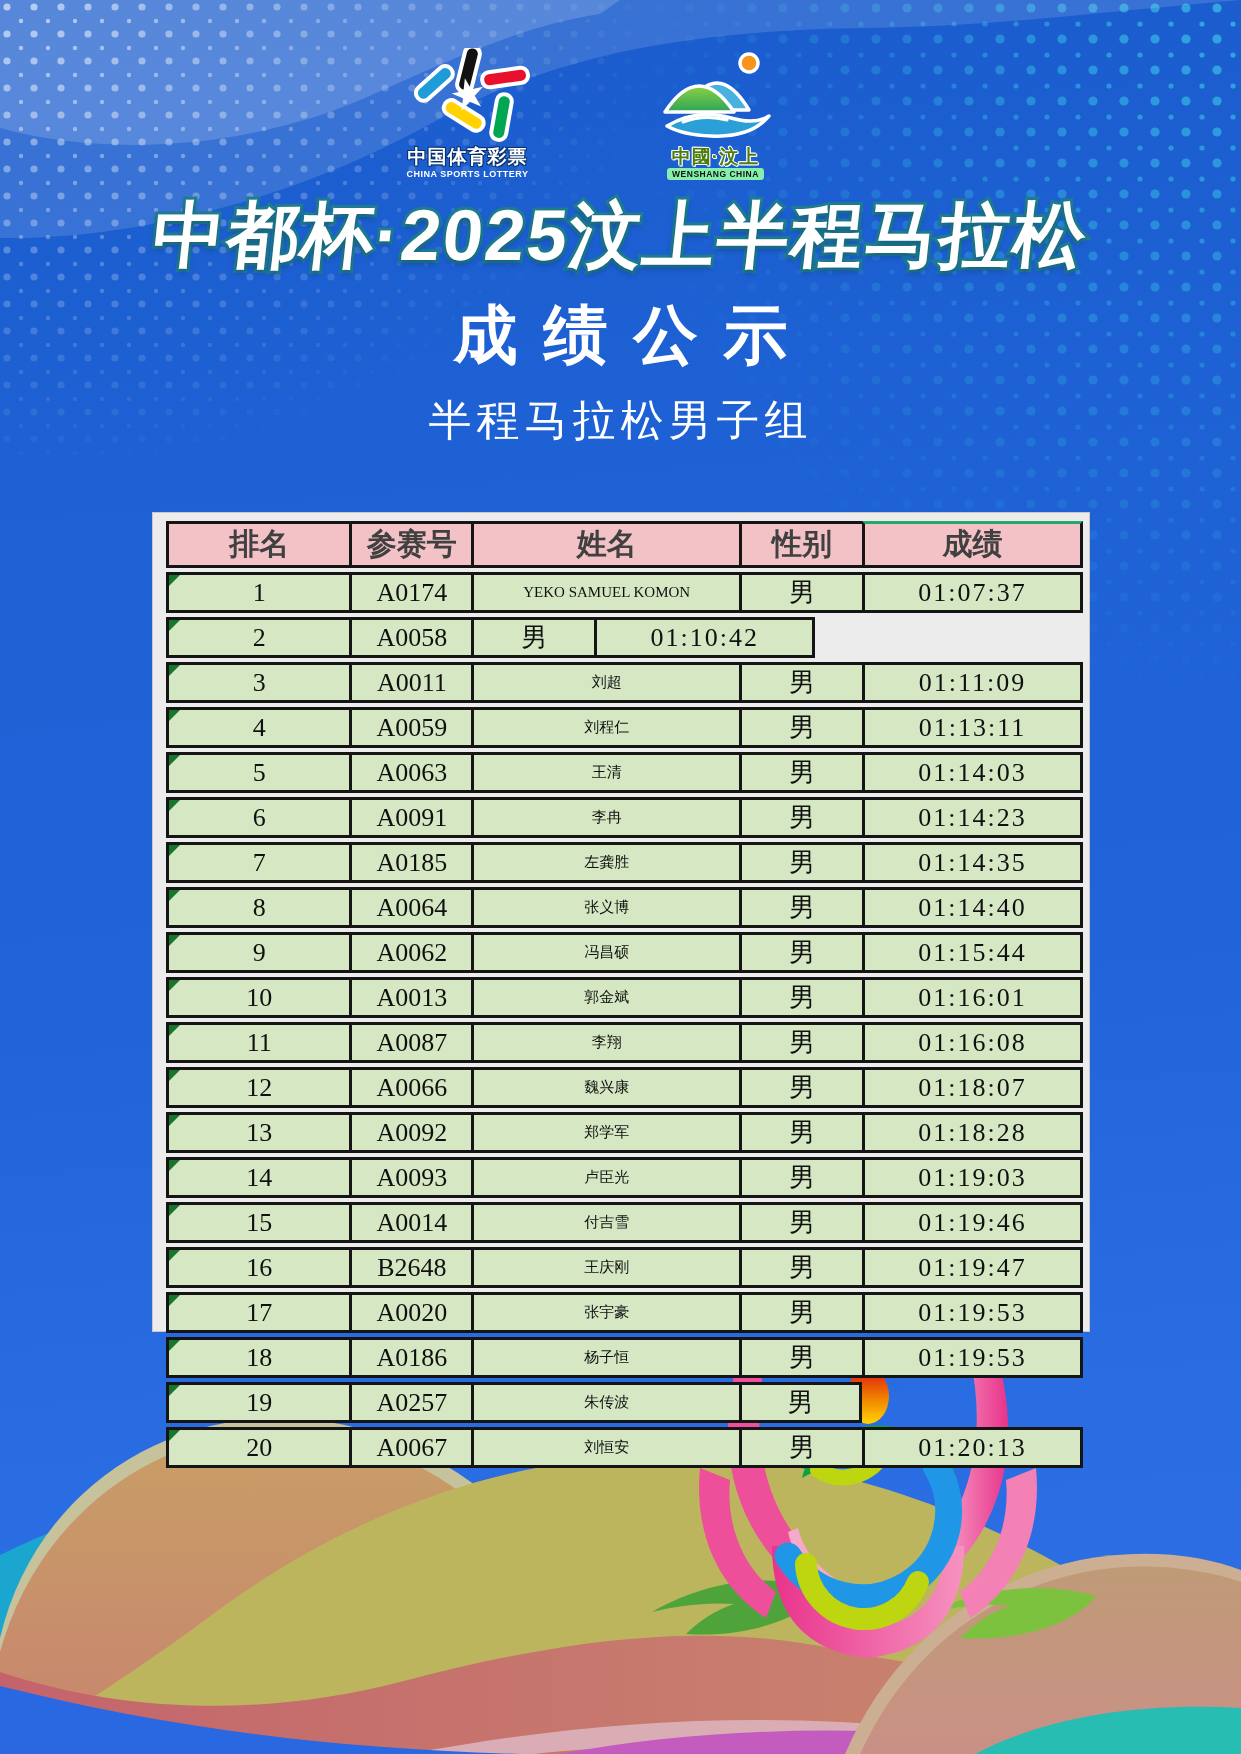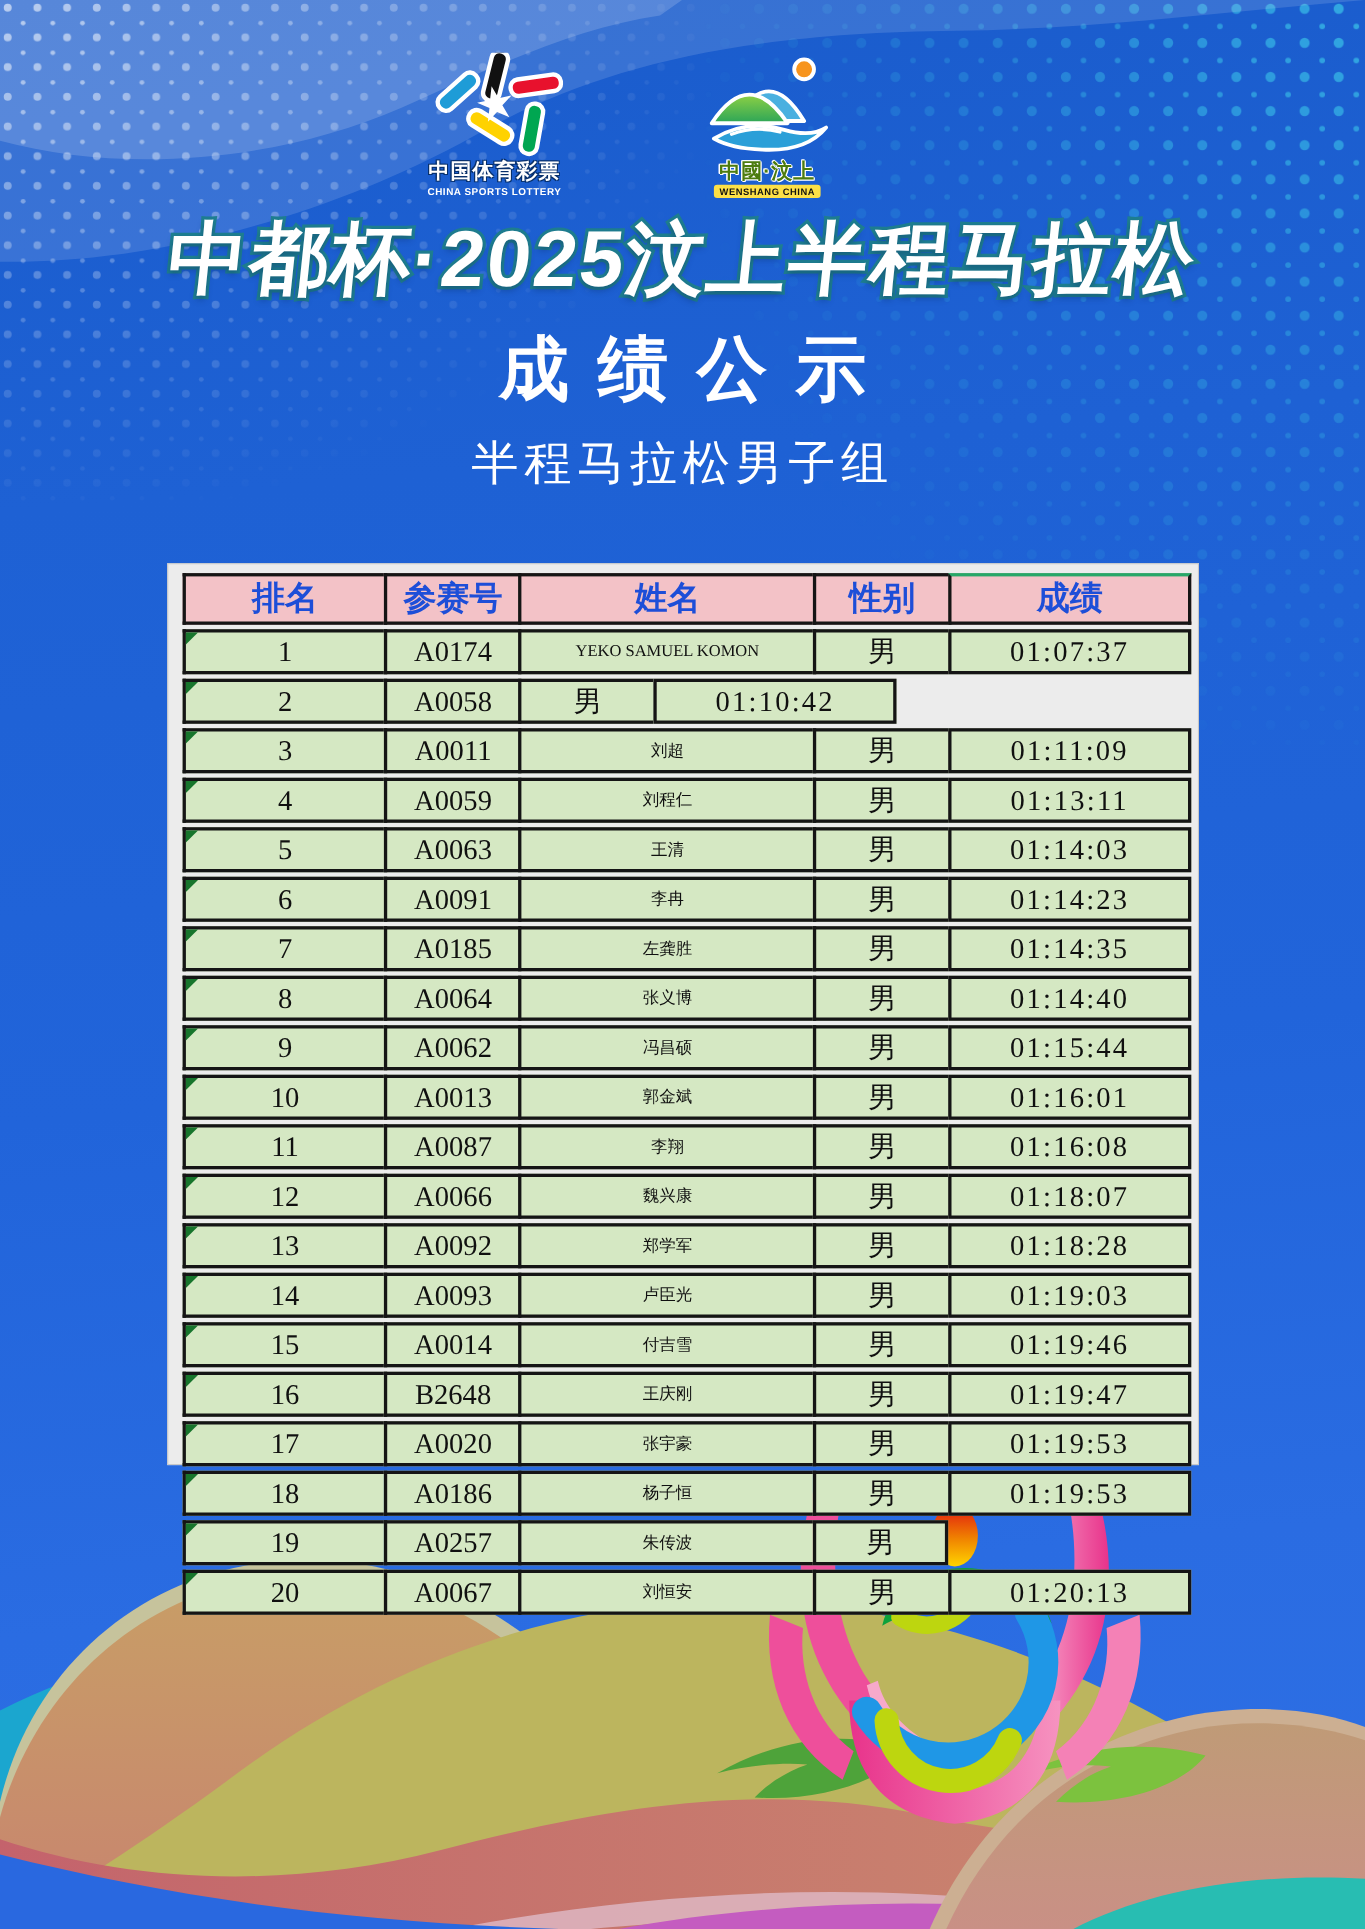--- a/index.html
+++ b/index.html
@@ -10,28 +10,28 @@
   }
   .abs{position:absolute;}
   svg{display:block;}
 
   
   #decor-top{left:0;top:0;}
   
   #decor-bottom{left:0;bottom:0;}
 
   
-  .logos-row{left:0;top:48px;width:1147px;display:flex;justify-content:center;align-items:flex-start;gap:58px;}
+  .logos-row{left:0;top:48px;width:1147px;display:flex;justify-content:center;align-items:flex-start;gap:58px;padding-left:18px;}
   .logo{display:flex;flex-direction:column;align-items:center;width:190px;}
   .logo .cap-cn{margin-top:2px;font-weight:700;font-size:19px;line-height:22px;letter-spacing:1px;}
   .logo .cap-en{font-size:9px;line-height:12px;letter-spacing:.5px;font-weight:700;}
   .logo-lottery .cap-cn{color:#fff;text-shadow:1px 1px 0 #08306b,-1px -1px 0 #08306b,1px -1px 0 #08306b,-1px 1px 0 #08306b;}
   .logo-lottery .cap-en{color:#fff;}
   .cap-cn.dark{color:#4d7c0f;text-shadow:-1px 0 0 #fff,1px 0 0 #fff,0 -1px 0 #fff,0 1px 0 #fff,1px 1px 0 #fff,-1px -1px 0 #fff;text-align:center;}
-  .cap-en.chip{background:#fde047;color:#111;border-radius:3px;padding:0 5px;font-size:8.5px;}
+  .cap-en.chip{background:#86efac;color:#111;border-radius:3px;padding:0 5px;font-size:8.5px;}
 
   
   .main-title{left:0;top:188px;width:1241px;text-align:center;}
   .main-title span{
     display:inline-block;transform:skewX(-6deg);
     font-size:72px;font-weight:900;letter-spacing:2px;color:#fff;
     -webkit-text-stroke:6px var(--title-stroke,#1e7e90);paint-order:stroke fill;
     text-shadow:0 4px 6px rgba(8,40,90,.35);
     font-family:"Liberation Sans",sans-serif;
   }
@@ -52,21 +52,21 @@
   .thead{height:47px;}
   .trow{flex:1;}
   .th,.cell{
     box-sizing:border-box;display:flex;align-items:center;justify-content:center;
     border-top:3px solid var(--border-black,#151515);
     border-bottom:3px solid var(--border-black,#151515);
     border-left:3px solid var(--border-black,#151515);
     position:relative;white-space:nowrap;
   }
   .th:last-child,.cell:last-child{border-right:3px solid var(--border-black,#151515);}
-  .th{background:var(--header-pink,#f3c2c7);font-family:"Liberation Serif",serif;font-weight:700;font-size:30px;color:#1d4ed8;}
+  .th{background:var(--header-pink,#f3c2c7);font-family:"Liberation Serif",serif;font-weight:700;font-size:30px;color:#404040;}
   .th-time{border-top-color:var(--excel-green,#27a768);}
   .cell{background:var(--cell-green,#d5e8c3);font-family:"Liberation Serif",serif;font-size:26px;color:#101010;}
   .w-rank{width:20%;} .w-bib{width:13.3%;} .w-name{width:29.2%;} .w-gender{width:13.4%;} .w-time{width:24.1%;}
   .cell-rank::before{content:"";position:absolute;left:0;top:0;
     border-top:11px solid #17752c;border-right:11px solid transparent;}
   .cell-name{font-size:15px;}
   .cell-time{letter-spacing:2px;}
 </style>
 </head>
 <body>

